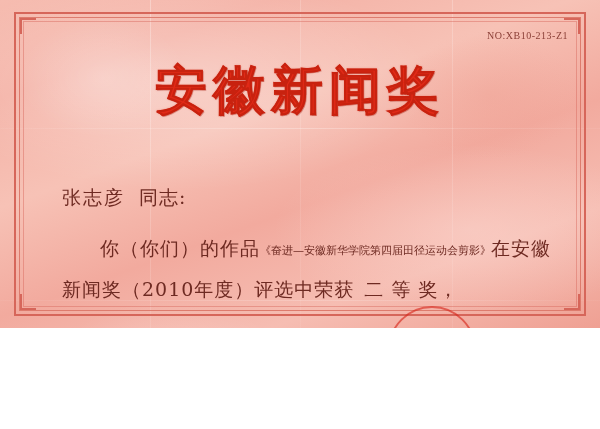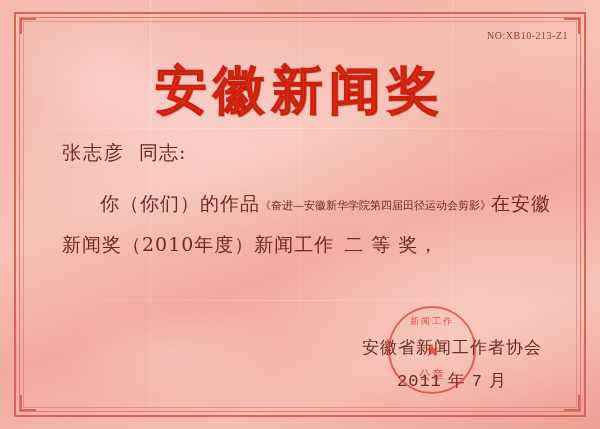--- a/index.html
+++ b/index.html
@@ -10,21 +10,21 @@
   body {
     width: 600px;
     height: 429px;
     overflow: hidden;
     font-family: "DejaVu Sans", sans-serif;
   }
 
   .certificate {
     position: relative;
     width: 600px;
-    height: 429px;
+    height: 328px;
     box-sizing: border-box;
     background:
       radial-gradient(ellipse 70% 55% at 30% 25%, rgba(255,255,255,0.30), rgba(255,255,255,0) 60%),
       radial-gradient(ellipse 50% 40% at 78% 70%, rgba(255,230,225,0.35), rgba(255,255,255,0) 65%),
       linear-gradient(160deg, #f6bcb0 0%, #f4b2a6 18%, #f7c2b6 38%, #f2aa9e 58%, #f6bdb2 78%, #efa093 100%);
     overflow: hidden;
   }
 
   
   .crease {
@@ -121,20 +121,21 @@
     top: 140px;
     font-family: "DejaVu Serif", serif;
     color: #7a2d25;
   }
 
   .salutation {
     font-size: 19px;
     letter-spacing: 1px;
     margin-bottom: 18px;
     color: #6e2a22;
+    margin-top: 45px;
   }
   .salutation .name {
     letter-spacing: 2px;
   }
   .salutation .gap {
     display: inline-block;
     width: 14px;
   }
 
   .para {
@@ -254,32 +255,31 @@
   <div class="title">安徽新闻奖</div>
 
   <div class="body-block">
 
     <div class="salutation">
       <span class="name">张志彦</span><span class="gap"></span><span>同志:</span>
     </div>
 
     <div class="para">
       <span class="indent"></span><span>你（你们）的作品</span><span class="work-title">《奋进—安徽新华学院第四届田径运动会剪影》</span><span>在安徽</span><br>
-      <span>新闻奖（2010年度）新闻工作</span><span class="grade-gap"></span><span>二  等  奖，</span><br>
+      <span>新闻奖（2010年度）评选中荣获</span><span class="grade-gap"></span><span>二  等  奖，</span><br>
     </div>
 
   </div>
 
   <div class="sign-block">
     <div class="org">安徽省新闻工作者协会</div>
     <div class="date">
       <span class="num">2011</span><span class="sp"></span><span>年</span><span class="sp"></span><span class="num">7</span><span class="sp"></span><span>月</span>
     </div>
   </div>
 
   <div class="seal">
     <div class="seal-inner"></div>
-    <div class="seal-arc-top">新闻工作</div>
     <div class="seal-star">★</div>
     <div class="seal-arc-bottom">公章</div>
   </div>
 
 </div>
 
 </body></html>

